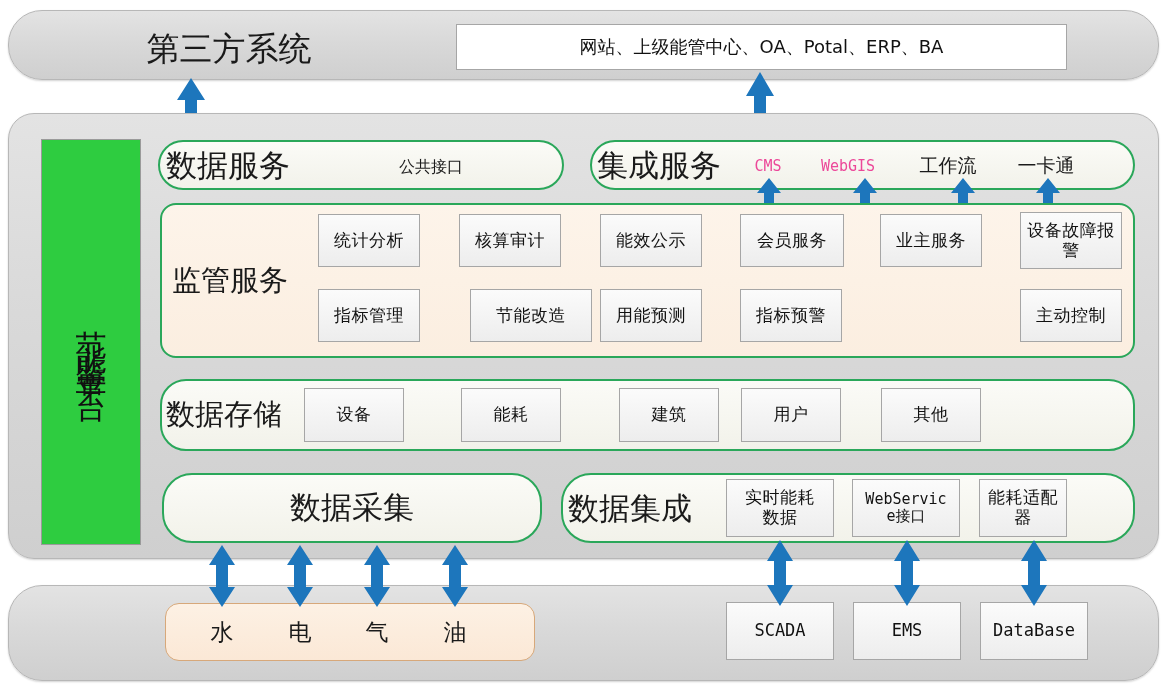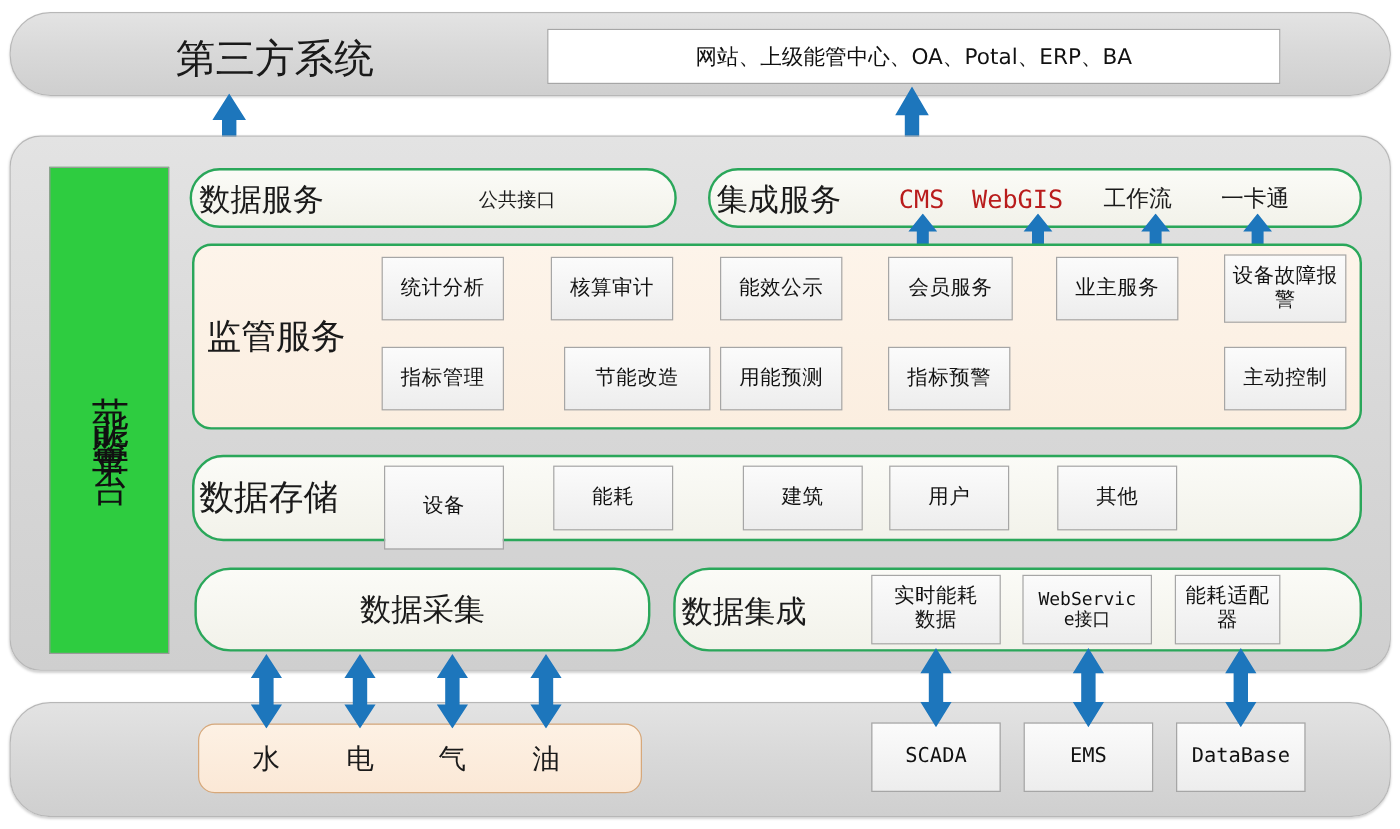--- a/index.html
+++ b/index.html
@@ -54,33 +54,33 @@
   
   .peach-box{
     background:linear-gradient(180deg,#fdf1e4 0%,#fbe8d6 100%);
     border:1.5px solid #d7a87a;
     border-radius:14px;
   }
 
   
   .cjk-big{
     font-family:"DejaVu Serif","Liberation Serif",serif;
-    font-size:26px;color:#1a1a1a;white-space:nowrap;
+    font-size:31px;color:#1a1a1a;white-space:nowrap;
   }
   .cjk-mid{
     font-family:"DejaVu Serif","Liberation Serif",serif;
     font-size:29px;color:#1a1a1a;white-space:nowrap;
   }
   .cjk-small{
     font-family:"DejaVu Serif","Liberation Serif",serif;
     font-size:17px;color:#1a1a1a;white-space:nowrap;
   }
   .lbl-mono{
     font-family:"DejaVu Sans Mono","Liberation Mono",monospace;
-    font-size:21px;color:#b91c1c;white-space:nowrap;
+    font-size:15px;color:#ec4899;white-space:nowrap;
   }
 
   
   .vbanner{
     background:#2ecc40;
     border:1px solid #9a9a9a;
     display:flex;align-items:center;justify-content:center;
   }
   .vbanner span{
     font-family:"DejaVu Serif","Liberation Serif",serif;
@@ -155,21 +155,21 @@
 
   <div class="abs box center" style="left:318px;top:289px;width:102px;height:53px;">指标管理</div>
   <div class="abs box center" style="left:470px;top:289px;width:122px;height:53px;">节能改造</div>
   <div class="abs box center" style="left:600px;top:289px;width:102px;height:53px;">用能预测</div>
   <div class="abs box center" style="left:740px;top:289px;width:102px;height:53px;">指标预警</div>
   <div class="abs box center" style="left:1020px;top:289px;width:102px;height:53px;">主动控制</div>
 
   <div class="abs green-pill store" style="left:160px;top:379px;width:975px;height:72px;"></div>
   <div class="abs cjk-mid" style="left:166px;top:397px;height:36px;display:flex;align-items:center;">数据存储</div>
 
-  <div class="abs box center" style="left:320px;top:388px;width:100px;height:70px;">设备</div>
+  <div class="abs box center" style="left:304px;top:388px;width:100px;height:54px;">设备</div>
   <div class="abs box center" style="left:461px;top:388px;width:100px;height:54px;">能耗</div>
   <div class="abs box center" style="left:577px;top:388px;width:100px;height:54px;margin-left:42px;">建筑</div>
   <div class="abs box center" style="left:741px;top:388px;width:100px;height:54px;">用户</div>
   <div class="abs box center" style="left:881px;top:388px;width:100px;height:54px;">其他</div>
 
   <div class="abs green-pill soft" style="left:162px;top:473px;width:380px;height:70px;"></div>
   <div class="abs cjk-big center" style="left:162px;top:473px;width:380px;height:70px;">数据采集</div>
 
   <div class="abs green-pill soft" style="left:561px;top:473px;width:574px;height:70px;"></div>
   <div class="abs cjk-big" style="left:568px;top:490px;height:38px;display:flex;align-items:center;">数据集成</div>

